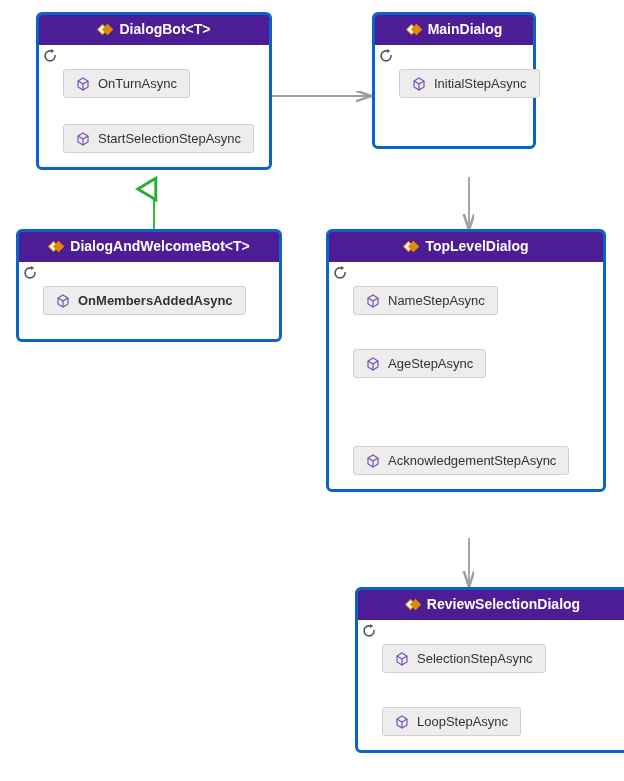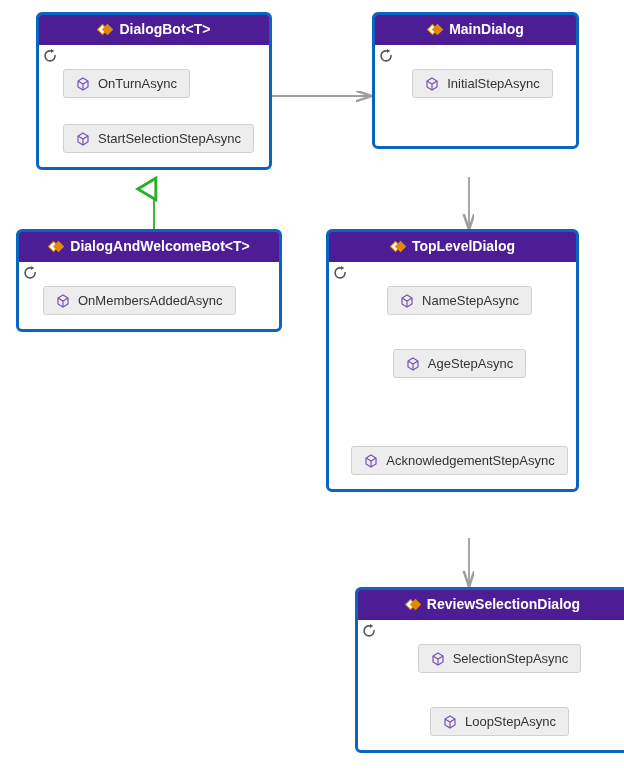--- a/index.html
+++ b/index.html
@@ -52,21 +52,21 @@
     display: flex;
     align-items: center;
     gap: 8px;
     font-size: 13px;
     color: #333;
     justify-content: center;
   }
   .method-row {
     display: flex;
     flex-direction: column;
-    align-items: center;
+    align-items: flex-start;
   }
   .cube-icon { width: 14px; height: 14px; flex-shrink: 0; }
   .cube-icon svg { display: block; }
   svg.connectors {
     position: absolute;
     top: 0;
     left: 0;
     width: 624px;
     height: 781px;
     pointer-events: none;
@@ -154,36 +154,36 @@
 
 <div class="box" style="left:16px; top:229px; width:266px;">
   <div class="box-header">
     <span class="class-icon">
         <svg width="16" height="15">
           <use href="#class-ico"></use>
         </svg>
       </span>
     <span>DialogAndWelcomeBot&lt;T&gt;</span>
   </div>
-  <div class="box-body" style="padding-bottom:14px;">
+  <div class="box-body" style="padding-bottom:24px;font-weight:bold;">
     <span class="loop-icon"><svg width="16" height="16">
           <use href="#loop-ico"></use>
         </svg></span>
     <div class="method" style="display:inline-flex;">
       <span class="cube-icon">
           <svg width="14" height="14">
             <use href="#cube-ico"></use>
           </svg>
         </span>
       <span>OnMembersAddedAsync</span>
     </div>
   </div>
 </div>
 
-<div class="box" style="left:372px; top:12px; width:207px;">
+<div class="box" style="left:372px; top:12px; width:164px;">
   <div class="box-header">
     <span class="class-icon">
         <svg width="16" height="15">
           <use href="#class-ico"></use>
         </svg>
       </span>
     <span>MainDialog</span>
   </div>
   <div class="box-body">
     <span class="loop-icon"><svg width="16" height="16">
@@ -196,21 +196,21 @@
               <use href="#cube-ico"></use>
             </svg>
           </span>
         <span>InitialStepAsync</span>
       </div>
       <div style="height:34px;"></div>
     </div>
   </div>
 </div>
 
-<div class="box" style="left:326px; top:229px; width:253px;">
+<div class="box" style="left:326px; top:229px; width:280px;">
   <div class="box-header">
     <span class="class-icon">
         <svg width="16" height="15">
           <use href="#class-ico"></use>
         </svg>
       </span>
     <span>TopLevelDialog</span>
   </div>
   <div class="box-body">
     <span class="loop-icon"><svg width="16" height="16">

